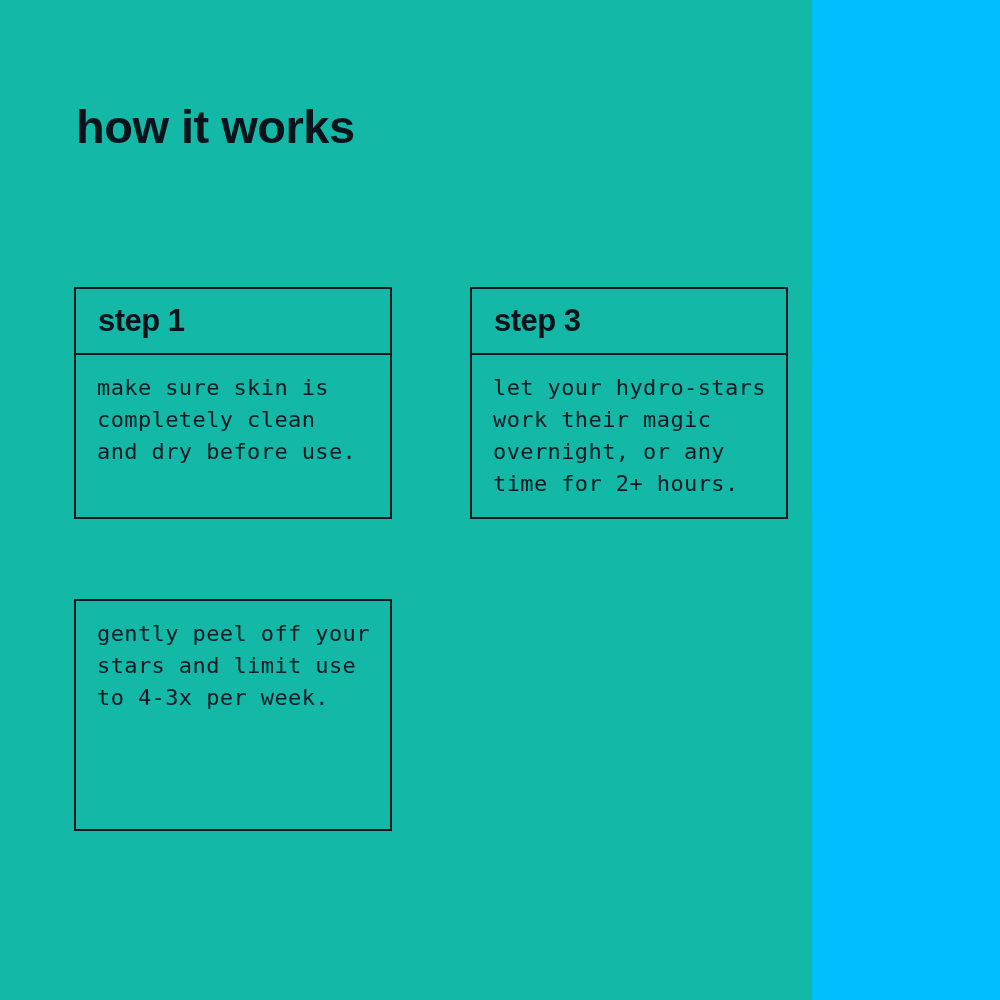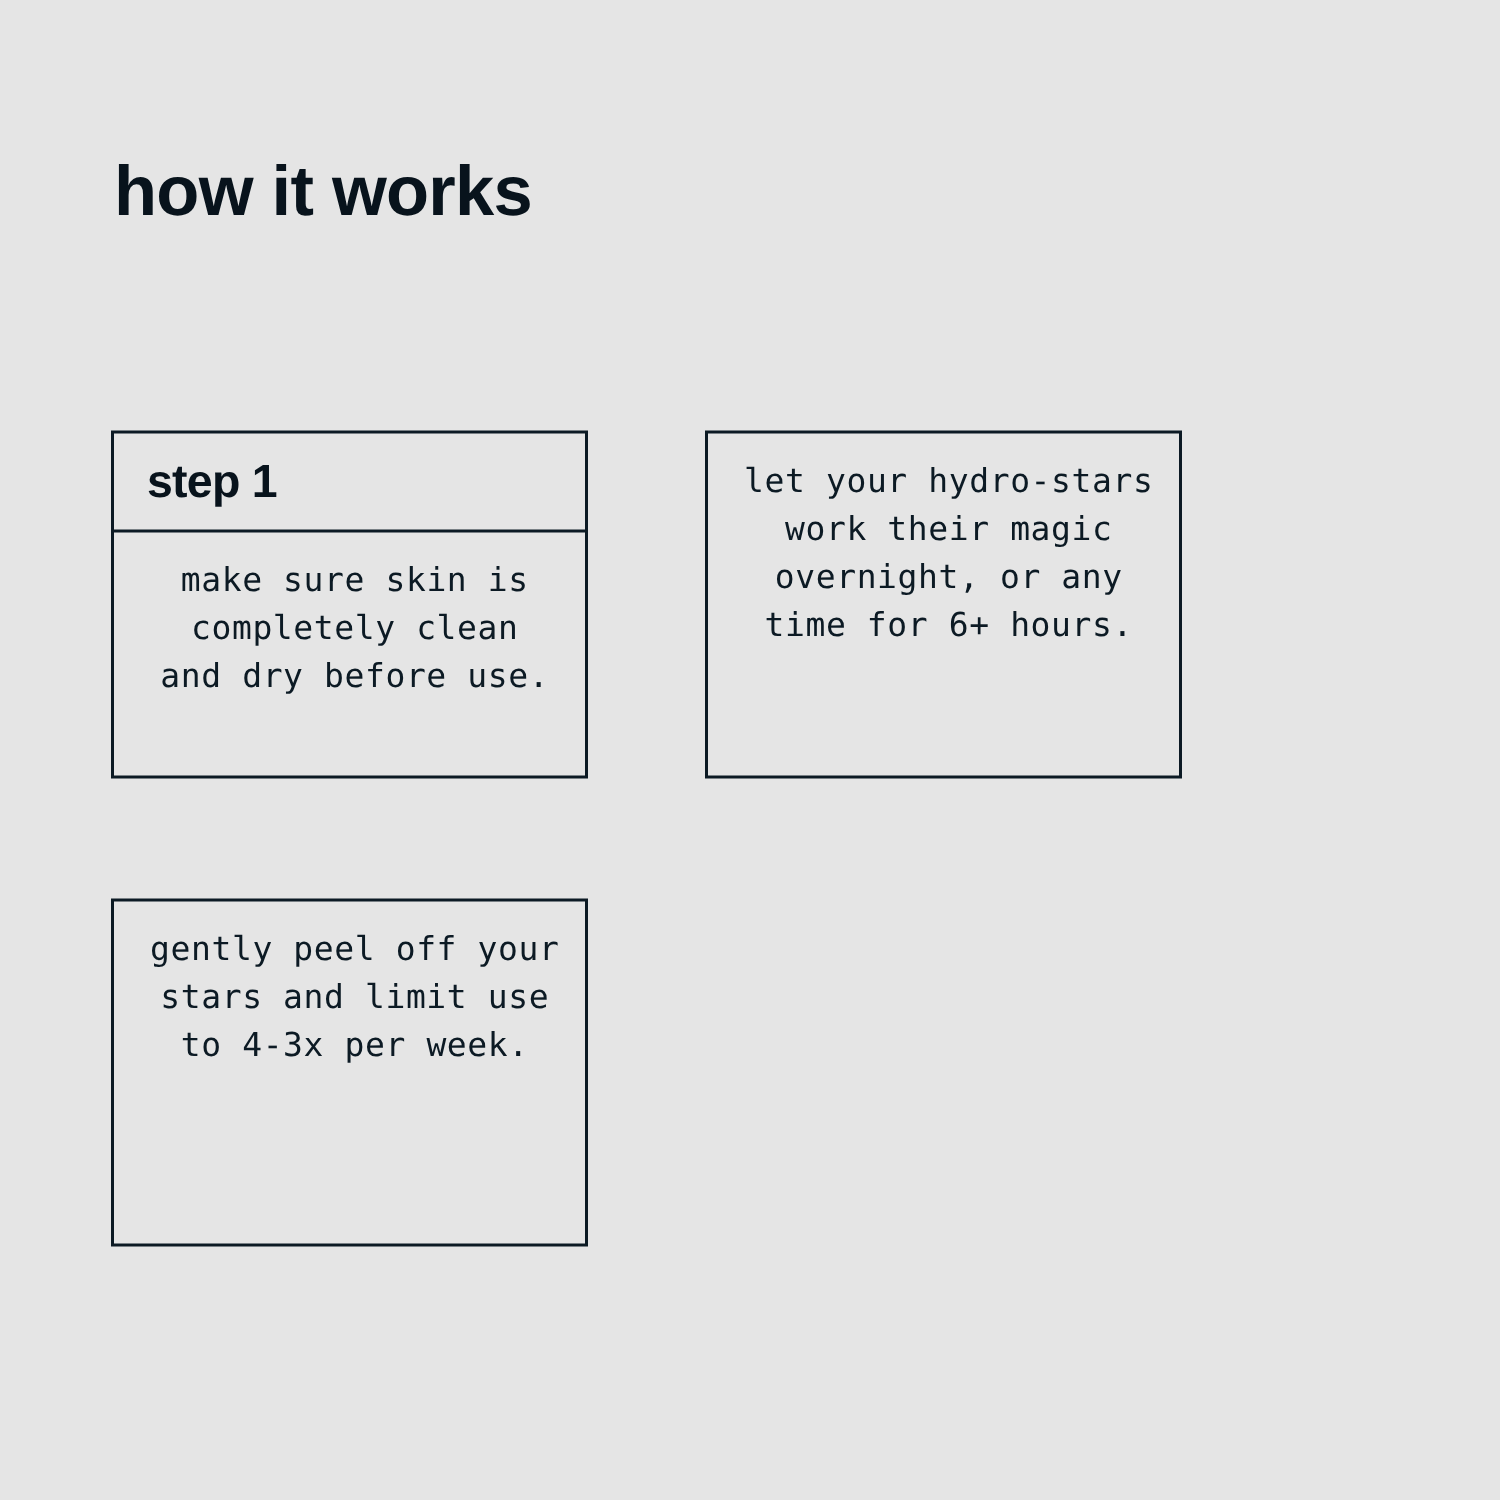--- a/index.html
+++ b/index.html
@@ -2,23 +2,23 @@
 <html><head>
 <meta charset="utf-8">
 <style>
   html, body {
     margin: 0;
     padding: 0;
     background: #00BFFF;
   }
   .canvas {
     position: relative;
-    width: 1000px;
+    width: 812px;
     height: 1000px;
-    background: #e5e5e5;
+    background: #14b8a6;
     overflow: hidden;
     font-family: "Liberation Sans", sans-serif;
   }
   .page-title {
     position: absolute;
     left: 76px;
     top: 99px;
     margin: 0;
     font-size: 47px;
     line-height: 1.2;
@@ -61,21 +61,20 @@
   }
   .step-body {
     margin: 0;
     padding: 17px 14px 0 21px;
     font-family: "DejaVu Sans Mono", "Liberation Mono", monospace;
     font-size: 22px;
     line-height: 32px;
     letter-spacing: 0.4px;
     color: #0c1a24;
     white-space: pre-line;
-    text-align: center;
   }
 </style>
 </head>
 <body>
 
 <div class="canvas">
 
   <h1 class="page-title">how it works</h1>
 
   <div class="steps-grid">
@@ -84,24 +83,27 @@
       <div class="step-header">
         <h2 class="step-label">step 1</h2>
       </div>
       <p class="step-body">make sure skin is
 completely clean
 and dry before use.</p>
     </section>
 
 
     <section class="step-card">
+      <div class="step-header">
+        <h2 class="step-label">step 3</h2>
+      </div>
       <p class="step-body">let your hydro-stars
 work their magic
 overnight, or any
-time for 6+ hours.</p>
+time for 2+ hours.</p>
     </section>
 
     <section class="step-card">
       <p class="step-body">gently peel off your
 stars and limit use
 to 4-3x per week.</p>
     </section>
 
   </div>
 </div>

